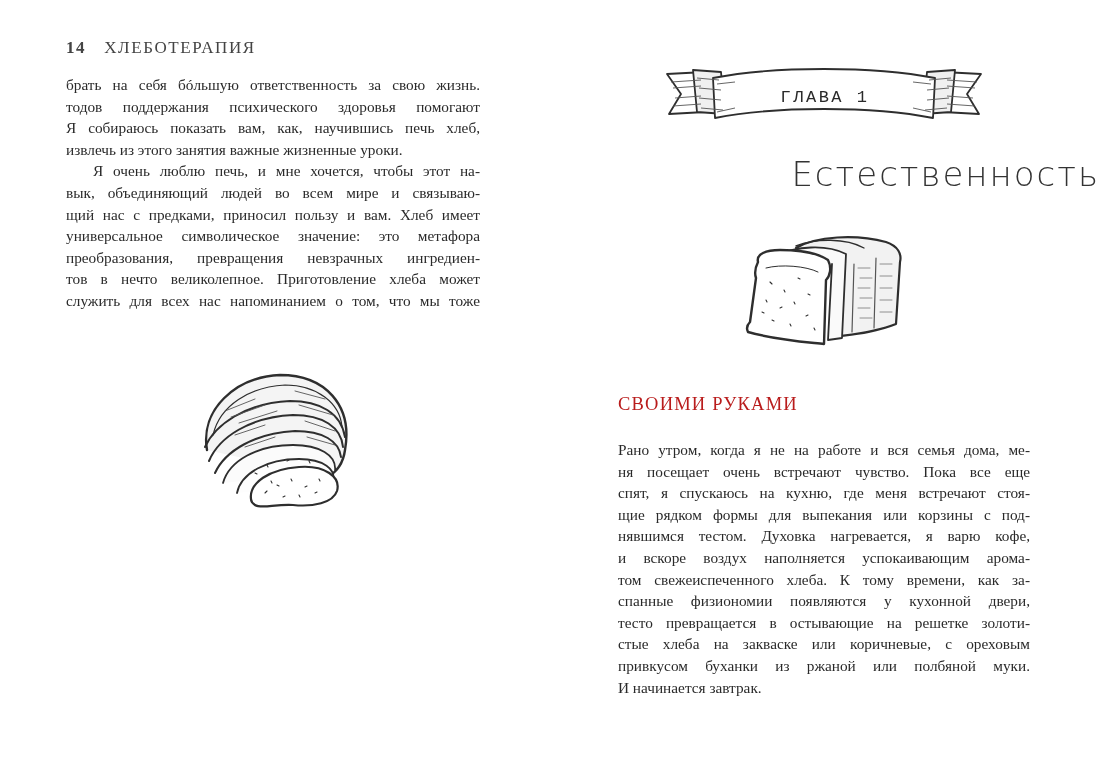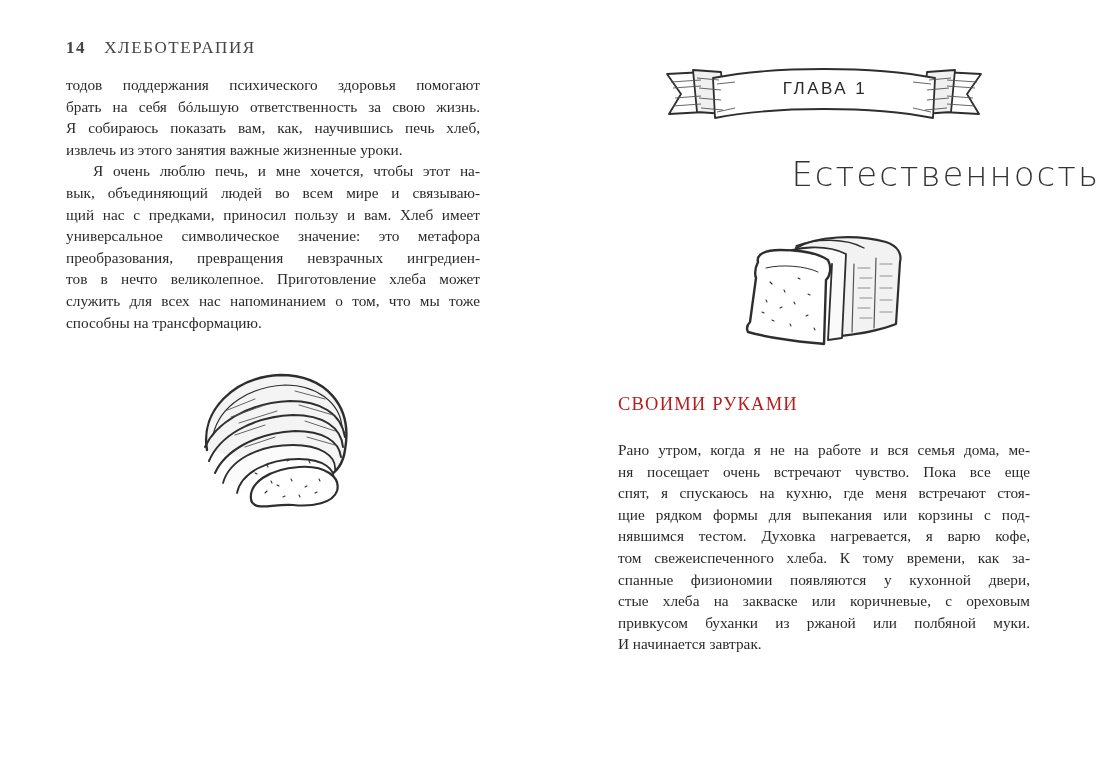--- a/index.html
+++ b/index.html
@@ -27,22 +27,22 @@
   .body-text .line { display: block; text-align: justify; text-align-last: justify; white-space: nowrap; }
   .body-text .line.last { text-align-last: left; }
 
   .left-text { position: absolute; left: 66px; top: 74px; width: 414px; }
 
   .illus-round { position: absolute; left: 195px; top: 365px; width: 160px; height: 150px; }
   .illus-loaf { position: absolute; left: 186px; top: 228px; width: 170px; height: 120px; }
 
   .banner { position: absolute; left: 115px; top: 68px; width: 318px; height: 56px; }
   .banner-label {
-    position: absolute; left: 0; width: 100%; top: 79px; text-align: center;
-    font-family: Liberation Sans, sans-serif; font-size: 17px; letter-spacing: 2.5px; color: #2a2a2a;
+    position: absolute; left: 0; width: 100%; top: 88px; text-align: center;
+    font-family: Liberation Mono, monospace; font-size: 17px; letter-spacing: 2.5px; color: #2a2a2a;
     padding-left: 0px;
   }
   .chapter-title {
     position: absolute; left: 0; width: 100%; top: 154px; text-align: right;
     font-family: "DejaVu Sans", sans-serif; font-weight: 200; font-size: 34px; color: #333;
     letter-spacing: 2px; font-stretch: condensed;
   }
   .section-heading {
     position: absolute; left: 68px; top: 394px;
     font-family: "Liberation Serif", serif; font-size: 18.5px; letter-spacing: 1.2px; color: #b91c1c;
@@ -52,34 +52,33 @@
 </head>
 <body>
 
 <div class="page page-left">
   <div class="running-head">
     <span class="num">14</span><span>ХЛЕБОТЕРАПИЯ</span>
   </div>
 
   <div class="body-text left-text">
     <p>
+      <span class="line">брать на себя бóльшую ответственность за свою жизнь.</span>
       <span class="line">тодов поддержания психического здоровья помогают</span>
-      <span class="line">брать на себя бóльшую ответственность за свою жизнь.</span>
       <span class="line">Я собираюсь показать вам, как, научившись печь хлеб,</span>
       <span class="line last">извлечь из этого занятия важные жизненные уроки.</span>
     </p>
     <p>
       <span class="line" style="padding-left:27px">Я очень люблю печь, и мне хочется, чтобы этот на-</span>
       <span class="line">вык, объединяющий людей во всем мире и связываю-</span>
       <span class="line">щий нас с предками, приносил пользу и вам. Хлеб имеет</span>
       <span class="line">универсальное символическое значение: это метафора</span>
       <span class="line">преобразования, превращения невзрачных ингредиен-</span>
       <span class="line">тов в нечто великолепное. Приготовление хлеба может</span>
       <span class="line">служить для всех нас напоминанием о том, что мы тоже</span>
-      <span class="line last">способны на трансформацию.</span>
     </p>
   </div>
 
   <svg class="illus-round" viewBox="0 0 160 150">
     <g fill="none" stroke="#2e2e2e" stroke-linecap="round" stroke-linejoin="round">
 
       <path d="M12 85 C5 45 40 12 85 10 C130 10 158 40 150 85 C148 100 140 108 132 112" stroke-width="2.4" fill="#f4f4f4"></path>
       <path d="M18 70 C25 40 55 22 90 20 C122 20 145 38 147 62" stroke-width="1.2"></path>
 
       <path d="M10 82 C20 60 50 38 95 36 C125 36 146 48 150 72" stroke-width="2"></path>
@@ -139,20 +138,22 @@
 
   <div class="section-heading">СВОИМИ РУКАМИ</div>
 
   <div class="body-text right-text">
     <p>
       <span class="line">Рано утром, когда я не на работе и вся семья дома, ме-</span>
       <span class="line">ня посещает очень встречают чувство. Пока все еще</span>
       <span class="line">спят, я спускаюсь на кухню, где меня встречают стоя-</span>
       <span class="line">щие рядком формы для выпекания или корзины с под-</span>
       <span class="line">нявшимся тестом. Духовка нагревается, я варю кофе,</span>
+      <span class="line">и вскоре воздух наполняется успокаивающим арома-</span>
       <span class="line">том свежеиспеченного хлеба. К тому времени, как за-</span>
       <span class="line">спанные физиономии появляются у кухонной двери,</span>
+      <span class="line">тесто превращается в остывающие на решетке золоти-</span>
       <span class="line">стые хлеба на закваске или коричневые, с ореховым</span>
       <span class="line">привкусом буханки из ржаной или полбяной муки.</span>
       <span class="line last">И начинается завтрак.</span>
     </p>
   </div>
 </div>
 
 </body></html>

